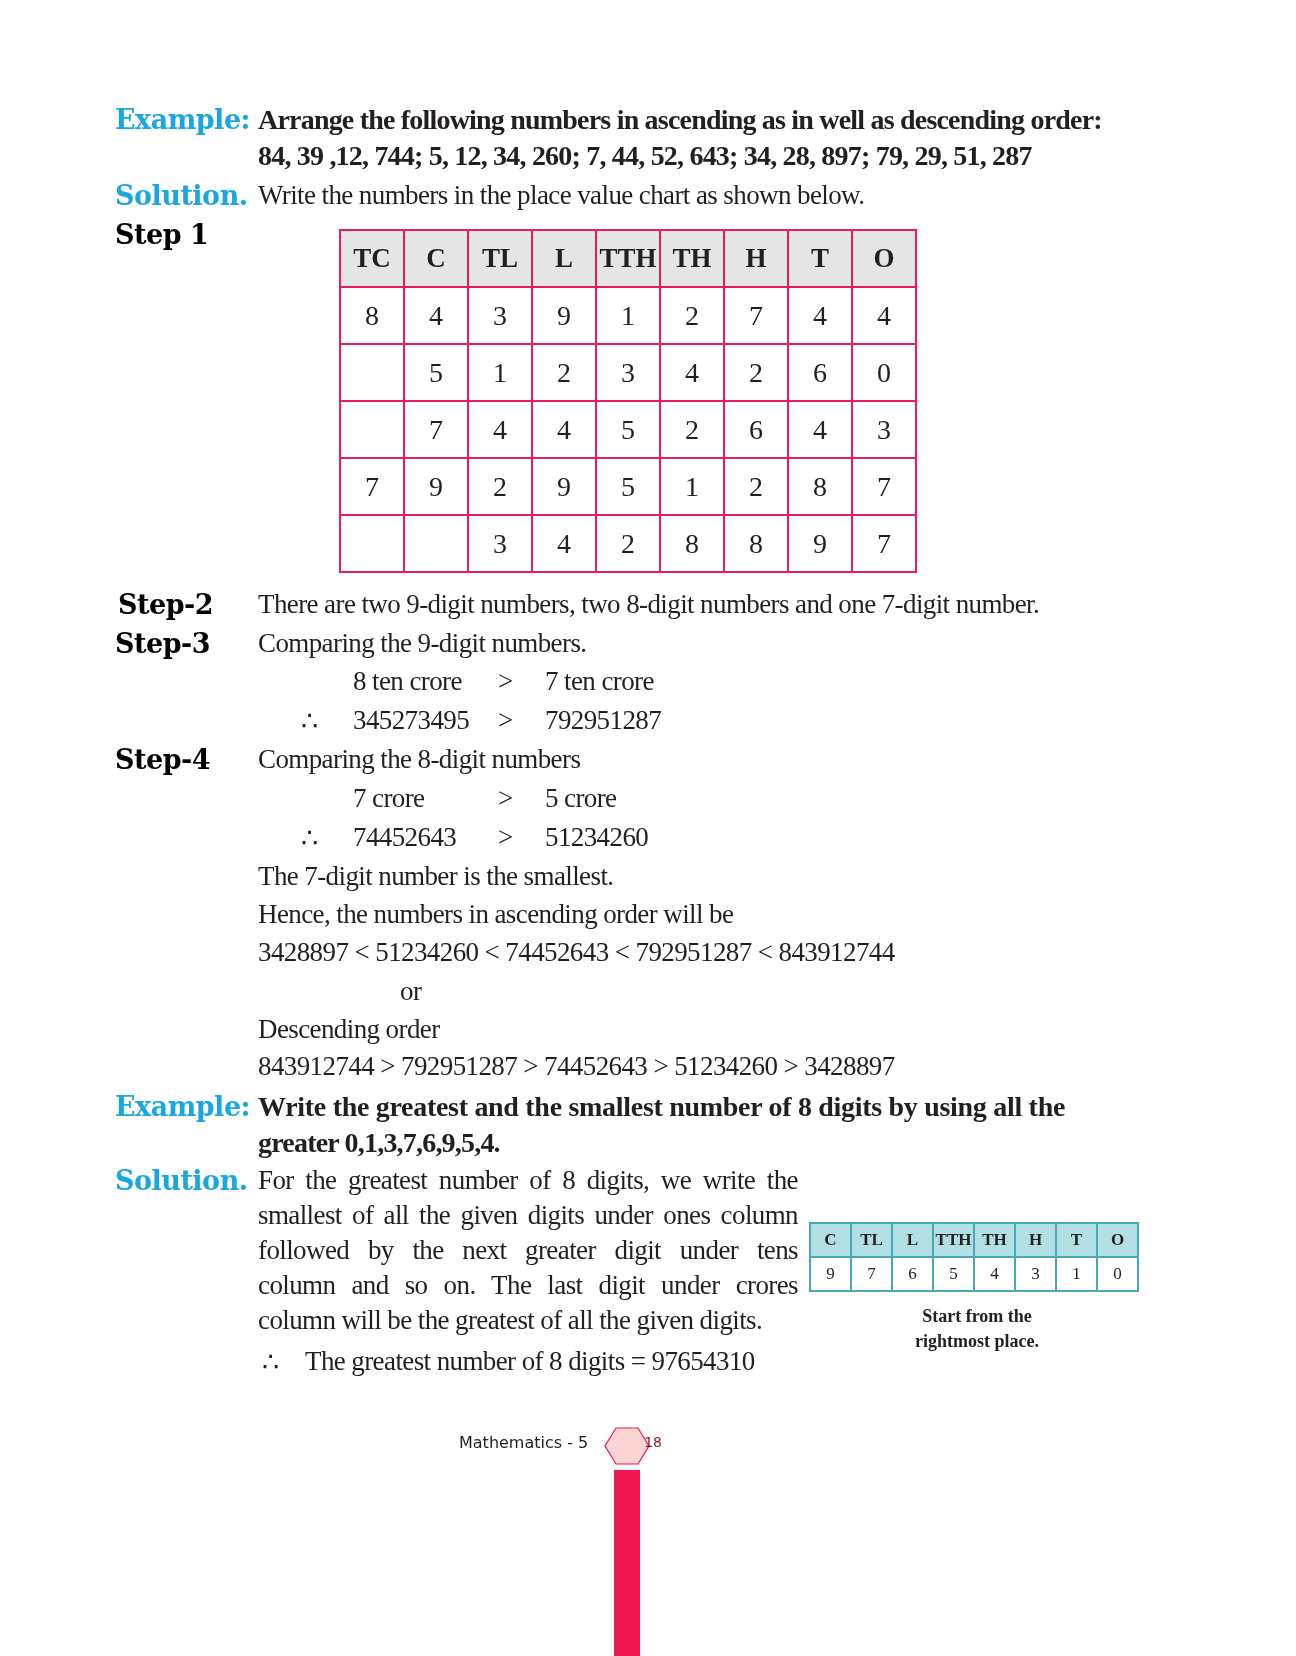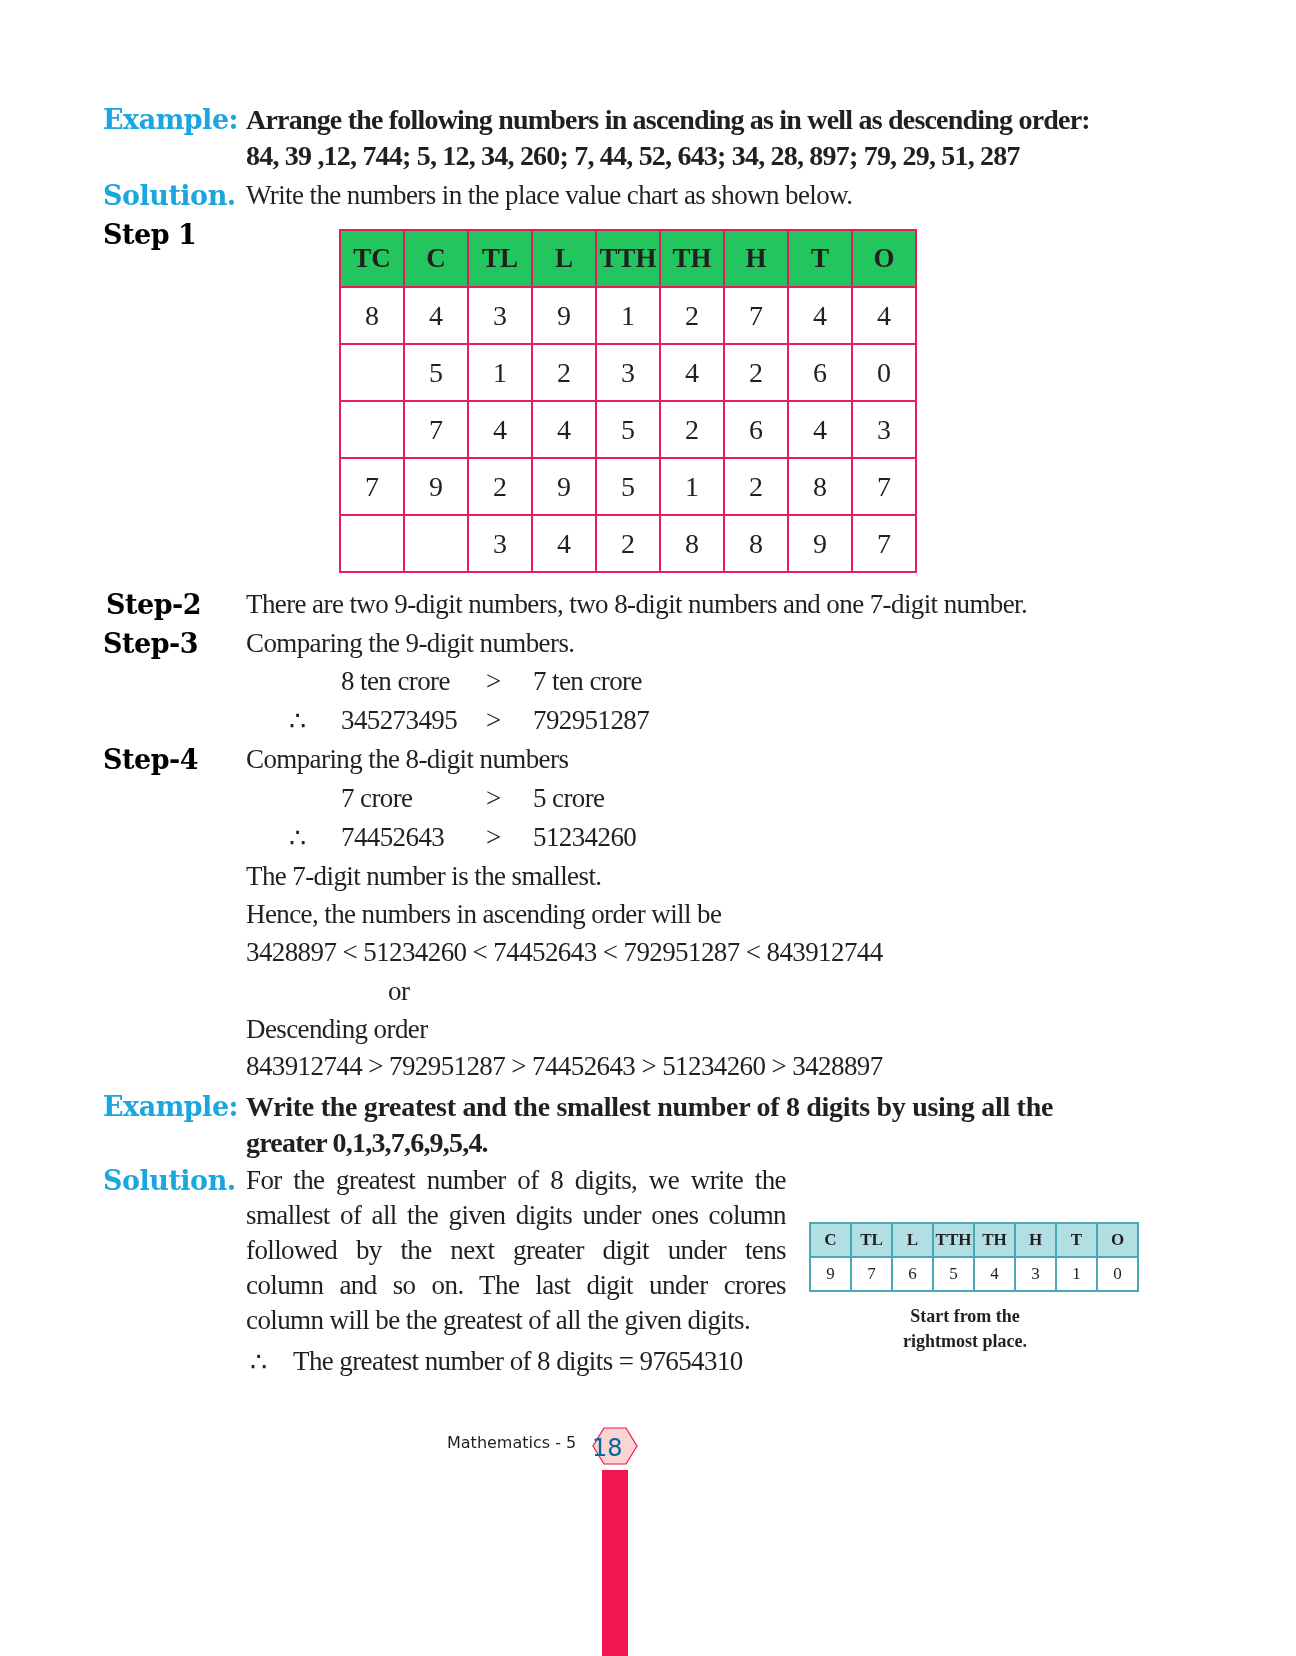--- a/index.html
+++ b/index.html
@@ -1,25 +1,25 @@
 <!DOCTYPE html>
 <html><head>
 <meta charset="utf-8">
 <style>
   html, body { margin: 0; padding: 0; background: #ffffff; }
   body { width: 1296px; height: 1656px; position: relative; overflow: hidden;
          font-family: "Liberation Serif", "DejaVu Serif", serif; color: #231f20; }
-  .abs { position: absolute; }
+  .abs { position: absolute; margin-left: 12px; }
   .label-blue { color: #1aa6df; font-weight: bold; font-size: 27px; font-family: "DejaVu Serif", serif; letter-spacing: -0.5px; }
   .label-red { color: #000000; font-weight: bold; font-size: 27px; font-family: "DejaVu Serif", serif; letter-spacing: -0.5px; }
   .bold-q { font-weight: bold; font-size: 28px; letter-spacing: -0.8px; }
   .body-t { font-size: 27px; letter-spacing: -0.6px; white-space: nowrap; text-align: center; }
   table.pv { border-collapse: collapse; position: absolute; }
   table.pv td, table.pv th { border: 2px solid #ea1b5a; text-align: center; font-size: 28px; font-weight: normal; }
-  table.pv th { background: #22c55e; font-weight: bold; font-size: 27px; }
+  table.pv th { background: #e5e5e5; font-weight: bold; font-size: 27px; }
   table.small { border-collapse: collapse; position: absolute; }
   table.small td, table.small th { border: 2px solid #4aa8b4; text-align: center; font-size: 17px; }
   table.small th { background: #b2dfe4; font-weight: bold; }
   .just { text-align: justify; text-align-last: justify; width: 540px; }
 </style>
 </head>
 <body>
 
 <div class="abs label-blue" style="left:103px; top:104px;">Example:</div>
 <div class="abs bold-q" style="left:246px; top:104px; white-space:nowrap;">Arrange the following numbers in ascending as in well as descending order:</div>
@@ -171,15 +171,15 @@
 <div class="abs" style="left:860px; top:1304px; width:210px; text-align:center; font-weight:bold; font-size:18px; line-height:25px;">
   <div>Start from the</div>
   <div>rightmost place.</div>
 </div>
 
 <div class="abs" style="left:447px; top:1433px; font-family:'DejaVu Sans', sans-serif; font-size:16px; color:#231f20;">Mathematics - 5</div>
 <div class="abs" style="left:592px; top:1427px; width:46px; height:38px;">
   <svg width="46" height="38" viewBox="0 0 46 38">
     <polygon points="12,1 34,1 45,19 34,37 12,37 1,19" fill="#fbd5d4" stroke="#ef1651" stroke-width="1.2"></polygon>
   </svg>
-  <div class="abs" style="left:0; top:7px; width:46px; text-align:left; font-family:'DejaVu Sans', sans-serif; font-size:24px; color:#0369a1;">18</div>
+  <div class="abs" style="left:0; top:7px; width:46px; text-align:right; font-family:'DejaVu Sans', sans-serif; font-size:14px; color:#7f1d1d;">18</div>
 </div>
 <div class="abs" style="left:602px; top:1470px; width:26px; height:186px; background:#ef1651;"></div>
 
 </body></html>

